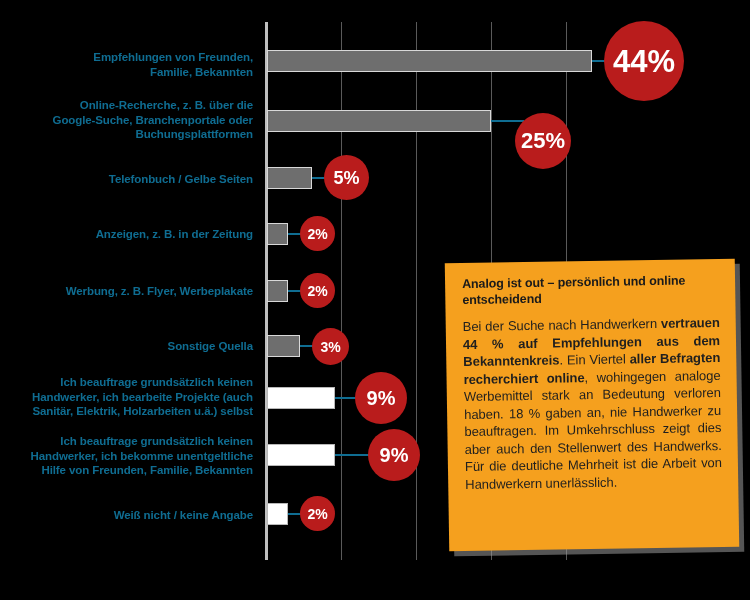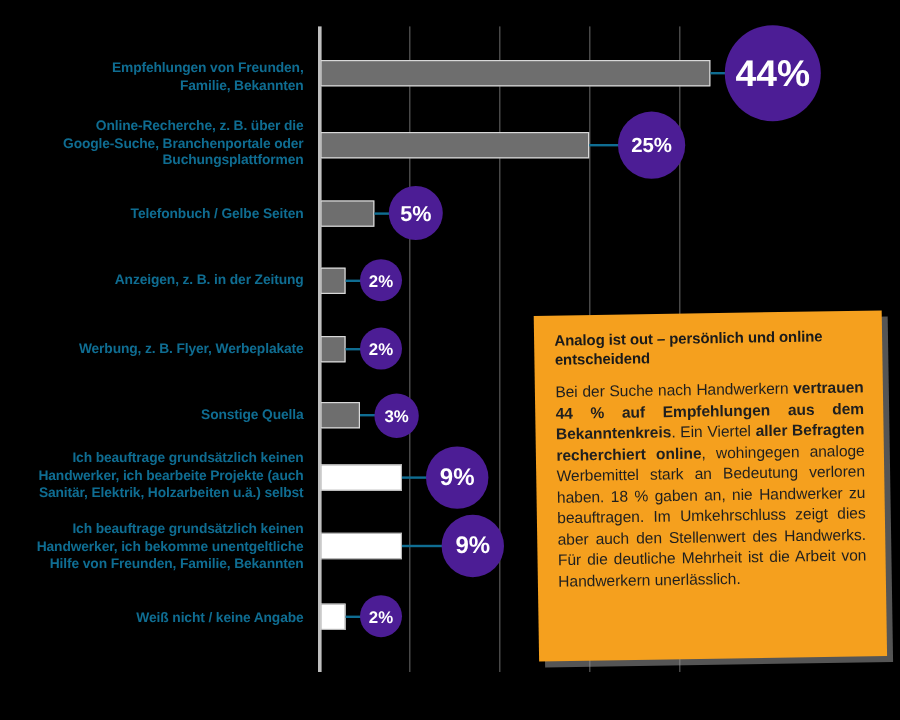--- a/index.html
+++ b/index.html
@@ -40,21 +40,21 @@
     border:1px solid #d8d8d8;
     box-sizing:border-box;
   }
   .bar.hollow{background:#ffffff;border:1px solid #b8b8b8;}
 
   .connector{
     position:absolute;height:2px;background:#0f6d92;
   }
   .bubble{
     position:absolute;border-radius:50%;
-    background:#4c1d95;
+    background:#b91c1c;
     color:#fff;
     display:flex;align-items:center;justify-content:center;
     font-weight:bold;
     line-height:1;
   }
 
   
   #callout-shadow{
     position:absolute;
     left:452px;top:266px;width:290px;height:288px;
@@ -104,21 +104,21 @@
   </div>
 
   <div class="row">
     <div class="cat-label" style="top:98px">
       <div>Online-Recherche, z. B. über die</div>
       <div>Google-Suche, Branchenportale oder</div>
       <div>Buchungsplattformen</div>
     </div>
     <div class="bar" style="top:110px;width:224px"></div>
     <div class="connector" style="left:491px;top:120px;width:33px"></div>
-    <div class="bubble" style="left:515px;top:93px;width:56px;height:56px;font-size:17px">25%</div>
+    <div class="bubble" style="left:515px;top:113px;width:56px;height:56px;font-size:22px">25%</div>
   </div>
 
   <div class="row">
     <div class="cat-label" style="top:172px">
       <div>Telefonbuch / Gelbe Seiten</div>
     </div>
     <div class="bar" style="top:167px;width:45px"></div>
     <div class="connector" style="left:312px;top:177px;width:22px"></div>
     <div class="bubble" style="left:324px;top:155px;width:45px;height:45px;font-size:18px">5%</div>
   </div>

